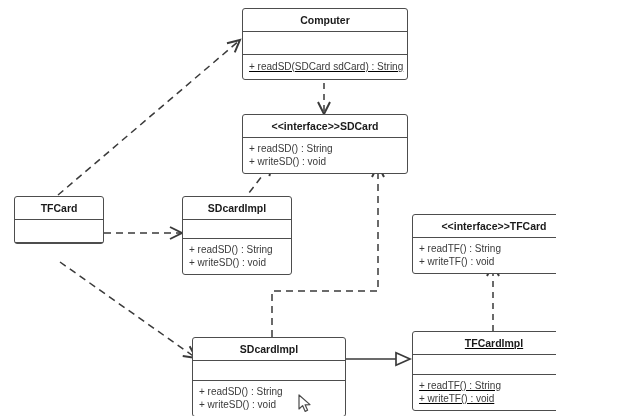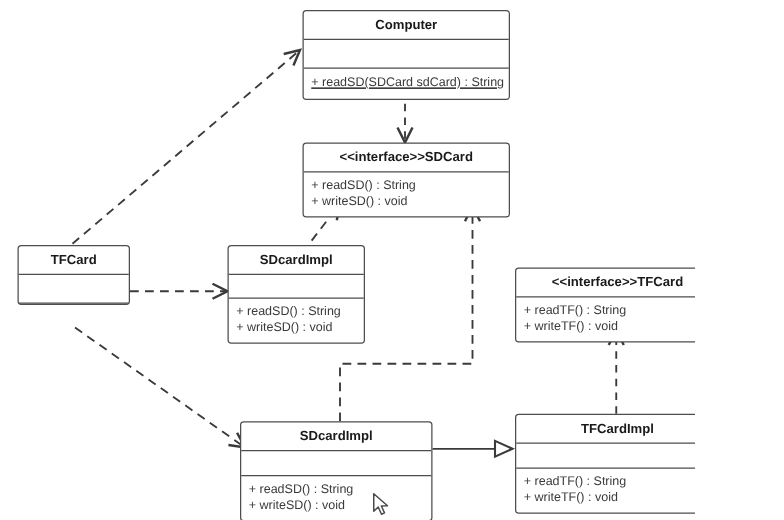--- a/index.html
+++ b/index.html
@@ -138,21 +138,21 @@
 
   <div class="uml-class" style="left:192px; top:337px; width:154px;">
     <div class="uml-title">SDcardImpl</div>
     <div class="uml-attrs empty" style="height:19px;"></div>
     <div class="uml-ops">
       <div class="op">+ readSD() : String</div>
       <div class="op">+ writeSD() : void</div>
     </div>
   </div>
 
-  <div class="uml-class" style="left:412px; top:331px; width:164px;">
+  <div class="uml-class" style="left:412px; top:331px; width:164px;text-decoration:underline;">
     <div class="uml-title">TFCardImpl</div>
     <div class="uml-attrs empty" style="height:19px;"></div>
     <div class="uml-ops">
       <div class="op">+ readTF() : String</div>
       <div class="op">+ writeTF() : void</div>
     </div>
   </div>
 
   <svg class="cursor-pointer" style="left:298px; top:394px;" width="16" height="20" viewBox="0 0 16 20">
     <path d="M 1,1 L 1,15 L 4.6,11.6 L 7.2,17.4 L 9.6,16.3 L 7.1,10.8 L 12,10.6 z" fill="#ffffff" stroke="#4a4a4a" stroke-width="1.2" stroke-linejoin="round"></path>

